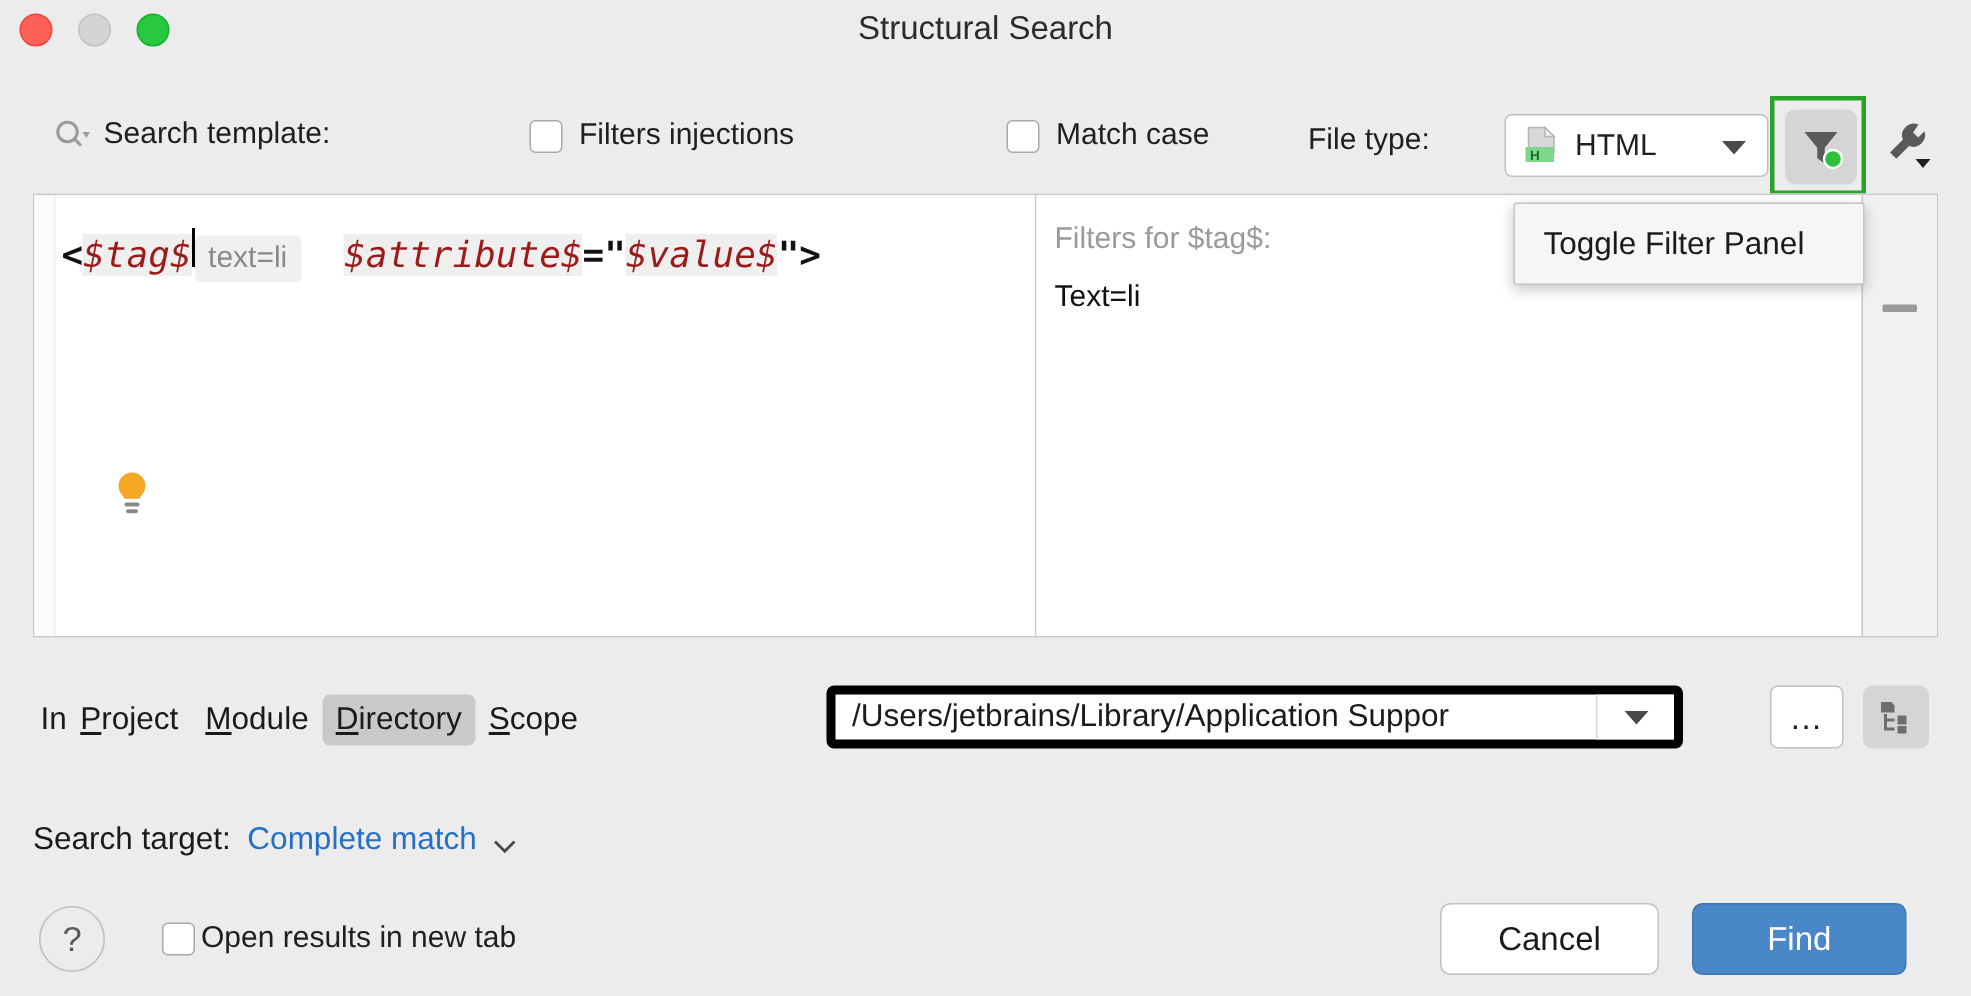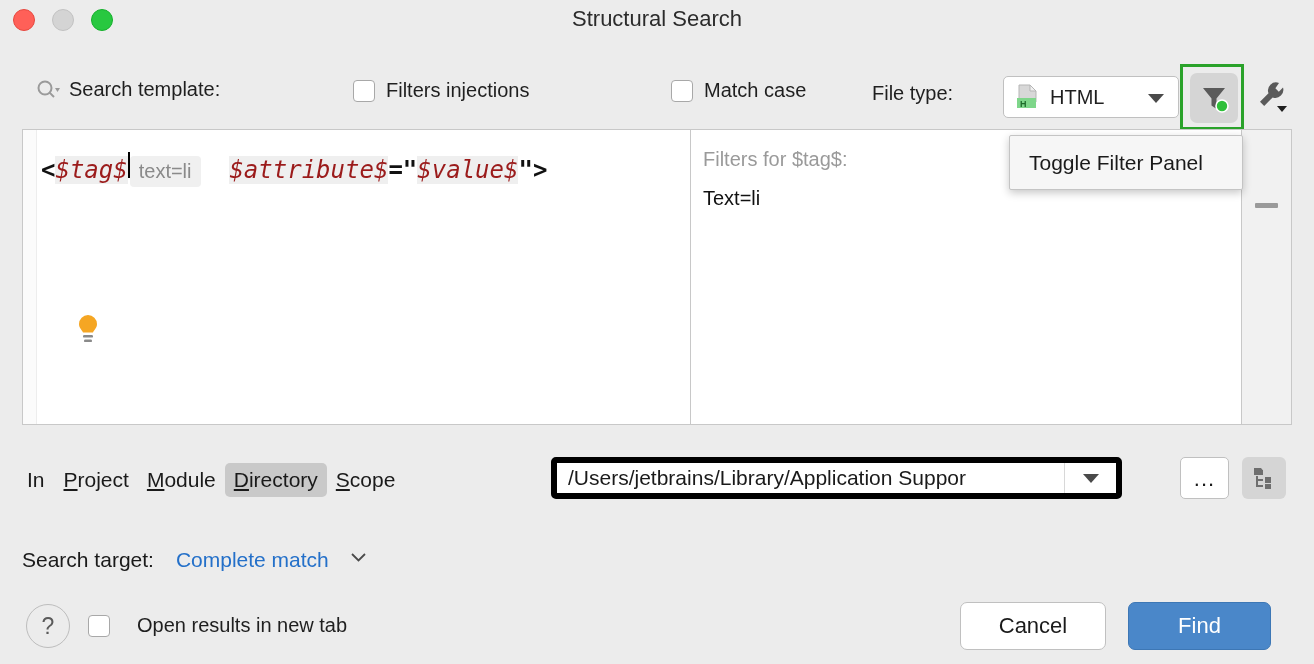--- a/index.html
+++ b/index.html
@@ -124,21 +124,21 @@
     position: absolute; left: 1009px; top: 135px; width: 234px; height: 55px;
     background: #f6f6f6; border: 1px solid #c4c4c4; border-radius: 2px;
     box-shadow: 0 3px 9px rgba(0,0,0,0.22);
     display: flex; align-items: center; padding-left: 19px;
     font-size: 21px; color: #1a1a1a;
   }
 
   
   .scope-row { position: absolute; left: 0; top: 455px; width: 1314px; height: 48px; }
   .scope-items { position: absolute; left: 27px; top: 8px; display: flex; align-items: center; gap: 0px; font-size: 21px; color: #1a1a1a; }
-  .scope-items .in { margin-right: 10px; }
+  .scope-items .in { }
   .scope-opt { padding: 5px 9px; border-radius: 5px; white-space: nowrap; }
   .scope-opt.selected { background: #c9c9c9; }
   .mn { text-decoration: underline; }
 
   .path-field {
     position: absolute; left: 551px; top: 2px; width: 571px; height: 42px;
     background: #fff; border: 6px solid #000000; border-radius: 5px;
     display: flex; align-items: center; overflow: hidden;
   }
   .path-text {
@@ -160,34 +160,34 @@
     display: flex; align-items: flex-end; justify-content: center;
     font-size: 22px; color: #1a1a1a; padding-bottom: 6px; letter-spacing: 1px;
   }
   .tree-btn {
     position: absolute; left: 1242px; top: 2px; width: 44px; height: 42px;
     background: #d5d5d5; border-radius: 6px;
     display: flex; align-items: center; justify-content: center;
   }
 
   
-  .target-row { position: absolute; left: 22px; top: 548px; display: flex; align-items: flex-start; gap: 22px; }
+  .target-row { position: absolute; left: 22px; top: 548px; display: flex; align-items: center; gap: 11px; }
   .target-lbl { font-size: 21px; color: #1a1a1a; }
   .target-link { font-size: 21px; color: #2470c9; }
   .chev { width: 15px; height: 9px; position: relative; }
 
   
   .bottom { position: absolute; left: 0; top: 598px; width: 1314px; height: 66px; }
   .help-btn {
     position: absolute; left: 26px; top: 6px; width: 44px; height: 44px;
     border: 1.5px solid #bdbdbd; border-radius: 50%; background: #ececec;
     display: flex; align-items: center; justify-content: center;
     font-size: 23px; color: #5a5a5a;
   }
-  .newtab-cb { position: absolute; left: 88px; top: 16px; display: flex; align-items: center; gap: 27px; }
+  .newtab-cb { position: absolute; left: 108px; top: 16px; display: flex; align-items: center; gap: 4px; }
   .btn {
     position: absolute; top: 4px; height: 48px; border-radius: 7px;
     display: flex; align-items: center; justify-content: center;
     font-size: 22px;
   }
   .btn-cancel { left: 960px; width: 146px; background: #ffffff; border: 1px solid #c0c0c0; color: #1a1a1a; }
   .btn-find { left: 1128px; width: 143px; background: #4a87c9; border: 1px solid #3d77b5; color: #fff; }
 </style>
 </head>
 <body>

